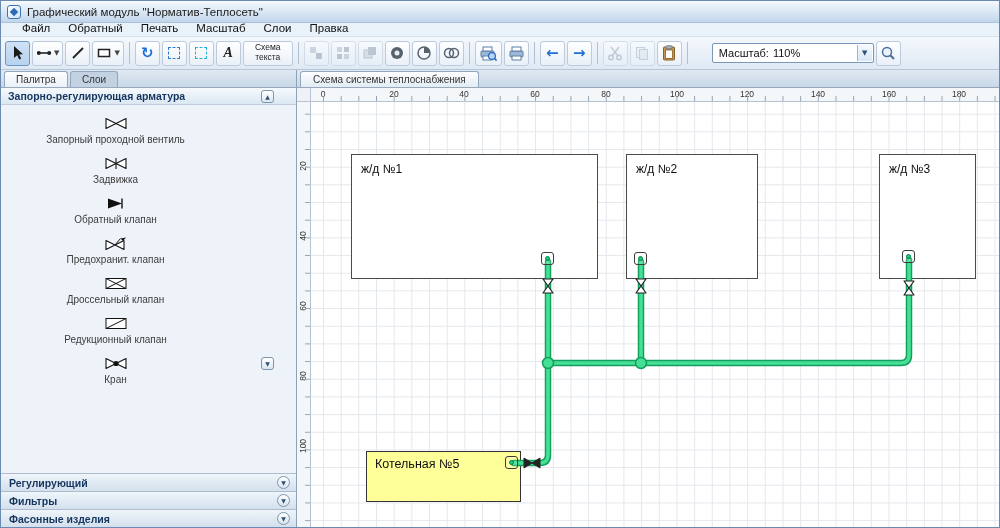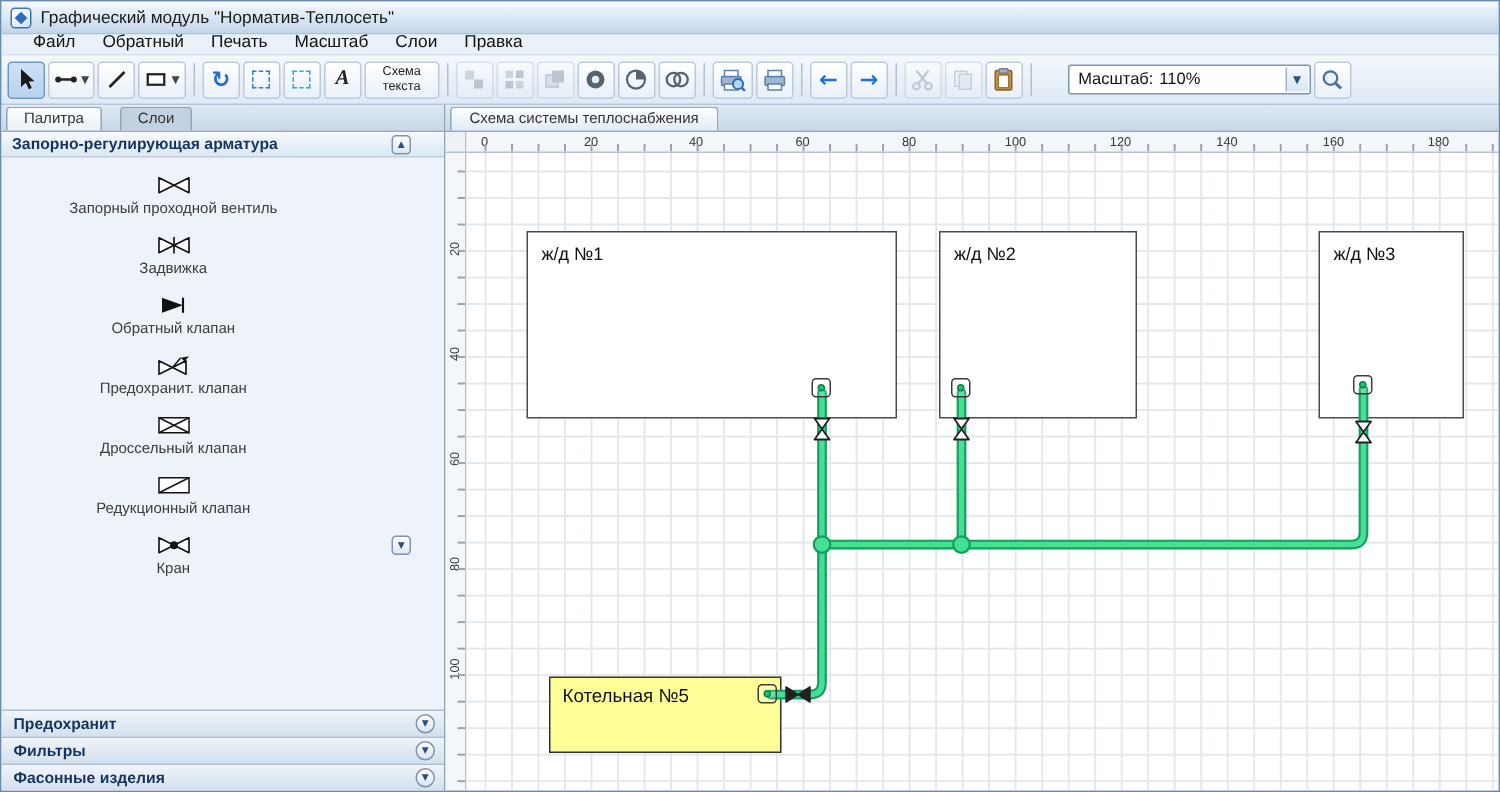--- a/index.html
+++ b/index.html
@@ -25,21 +25,21 @@
 .ital{font-family:"Liberation Serif",serif;font-style:italic;font-weight:bold;font-size:14px;color:#222;line-height:1}
 .fmt{font-size:8.5px;line-height:1.15;color:#222;width:50px;white-space:normal;text-align:center}
 .selbox{width:12px;height:12px;border:1.5px dashed #2a7fd4;display:block}
 .selbox.c2{border-color:#29b0d8}
 .combo{margin-left:19px;width:162px;height:20px;background:#fff;border:1px solid #7a96b8;border-radius:2px;display:flex;align-items:center;font-size:11px;color:#111;padding-left:6px;position:relative;flex:none}
 .combo .lbl{margin-right:4px}
 .combo-btn{position:absolute;right:1px;top:1px;bottom:1px;width:15px;background:linear-gradient(#f4f9fe,#d7e6f5);border-left:1px solid #9fb4cc;display:flex;align-items:center;justify-content:center;font-size:7px;color:#2e4d77;font-family:"DejaVu Sans",sans-serif}
 
 .content{flex:1;display:flex;min-height:0}
 .left-panel{width:296px;border-right:1px solid #8fa3b8;display:flex;flex-direction:column;background:#eef3f9;flex:none}
-.tabsrow{height:18px;background:linear-gradient(#dfe9f3,#c9d8e8);display:flex;align-items:flex-end;padding-left:3px;border-bottom:1px solid #98a9bc;gap:12px;flex:none}
+.tabsrow{height:18px;background:linear-gradient(#dfe9f3,#c9d8e8);display:flex;align-items:flex-end;padding-left:3px;border-bottom:1px solid #98a9bc;gap:2px;flex:none}
 .tab{font-size:10px;color:#333;padding:2px 11px;border:1px solid #93a7bc;border-bottom:none;border-radius:3px 3px 0 0;background:#c3d2e2;white-space:nowrap}
 .tab.active{background:linear-gradient(#fdfeff,#eaf1f8)}
 .pal-head{height:17px;background:linear-gradient(#f6fafd,#dbe7f2);border-bottom:1px solid #c2cedb;display:flex;align-items:center;padding:0 7px;position:relative;flex:none}
 .pal-title{font-size:10.5px;font-weight:bold;color:#15355e}
 .chev-btn{position:absolute;right:22px;top:2px;width:13px;height:13px;border:1px solid #7f94ab;border-radius:3px;background:linear-gradient(#fff,#dce7f2);font-size:6px;color:#2e4d77;display:flex;align-items:center;justify-content:center;font-family:"DejaVu Sans",sans-serif}
 .pal-body{flex:1;position:relative;padding:5px 80px 0 14px;display:flex;flex-direction:column;min-height:0}
 .pal-item{height:40px;display:flex;flex-direction:column;align-items:center;justify-content:center;gap:3px}
 .pal-lbl{font-size:10px;color:#3c3c3c;text-align:center;white-space:nowrap}
 .scroll-dn{position:absolute;right:22px;top:252px;width:13px;height:13px;border:1px solid #7f94ab;border-radius:3px;background:linear-gradient(#fff,#dce7f2);font-size:6px;color:#2e4d77;display:flex;align-items:center;justify-content:center;font-family:"DejaVu Sans",sans-serif}
 .section-bar{height:18px;background:linear-gradient(#eff5fa,#d3e0ed);border-top:1px solid #aebdcd;display:flex;align-items:center;padding:0 8px;position:relative;flex:none}
@@ -283,21 +283,21 @@
         <div class="pal-item">
           <svg width="26" height="15" viewBox="0 0 26 14">
               <path d="M3 2 L13 7 L3 12 Z M23 2 L13 7 L23 12 Z" fill="#fff" stroke="#111" stroke-width="1.1" stroke-linejoin="round"></path>
               <circle cx="13" cy="7" r="2.6" fill="#111"></circle>
             </svg>
           <span class="pal-lbl">Кран</span>
         </div>
         <span class="scroll-dn">▼</span>
       </div>
       <div class="section-bar">
-        <span class="section-title">Предохранит</span>
+        <span class="section-title">Регулирующий</span>
         <span class="chev">▼</span>
       </div>
       <div class="section-bar">
         <span class="section-title">Фильтры</span>
         <span class="chev">▼</span>
       </div>
       <div class="section-bar">
         <span class="section-title">Фасонные изделия</span>
         <span class="chev">▼</span>
       </div>

